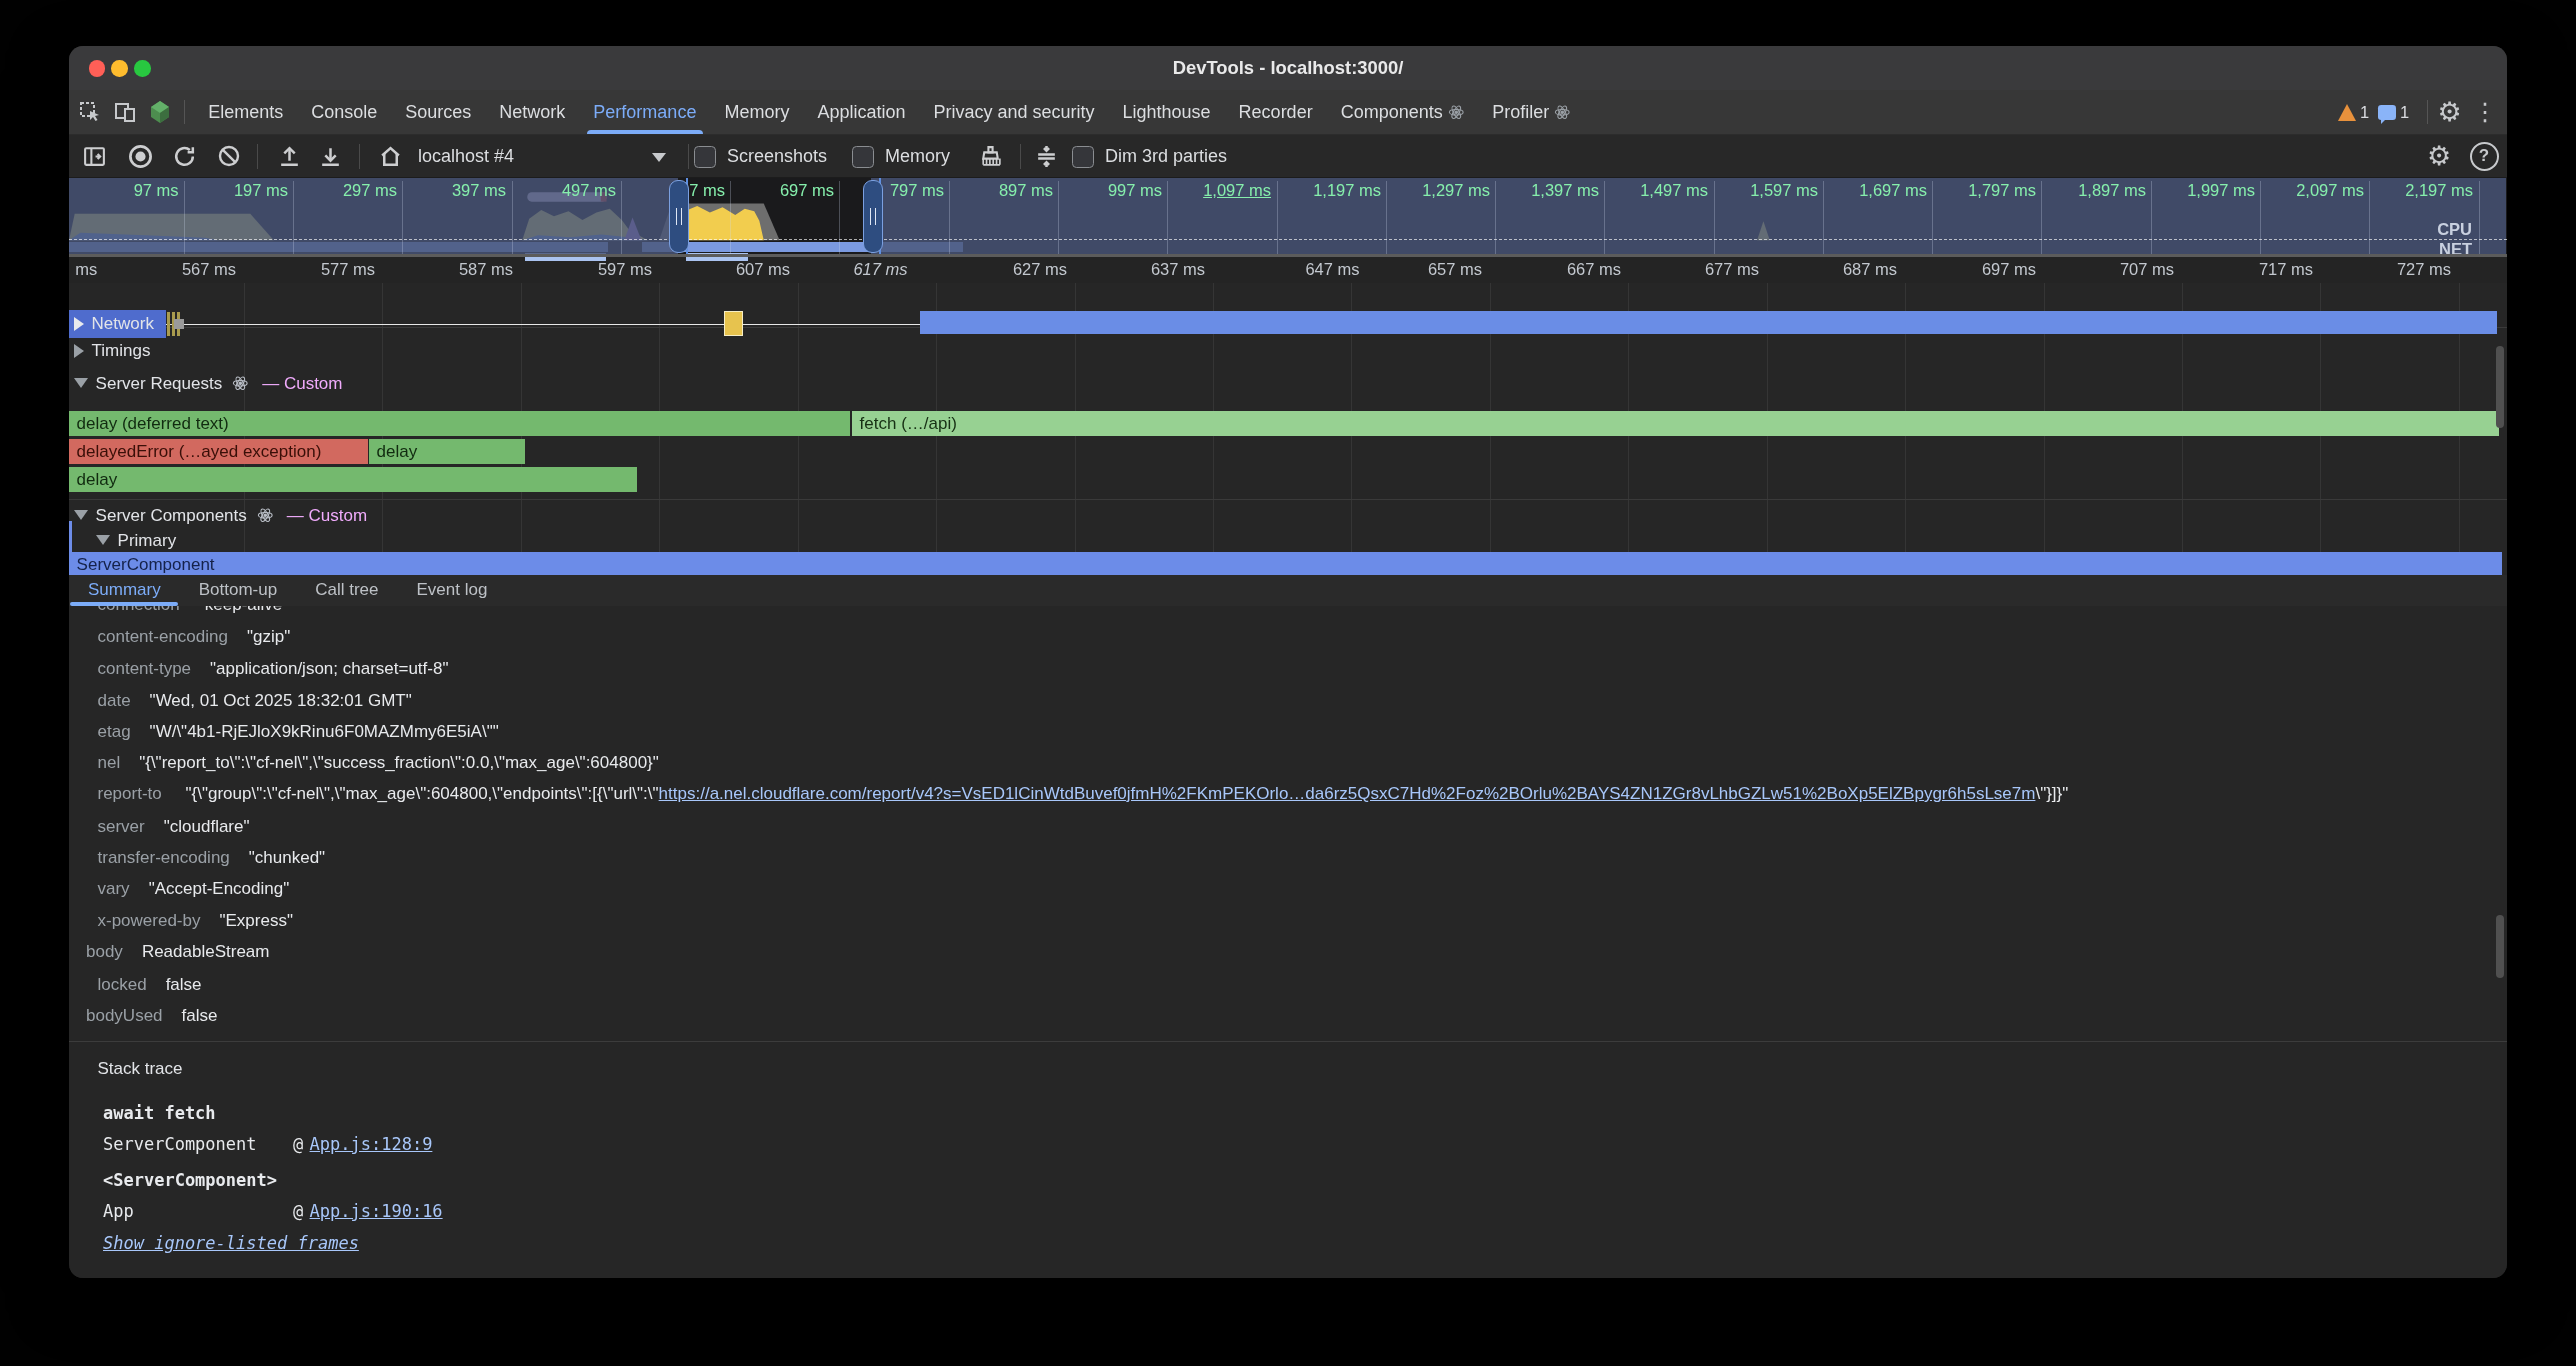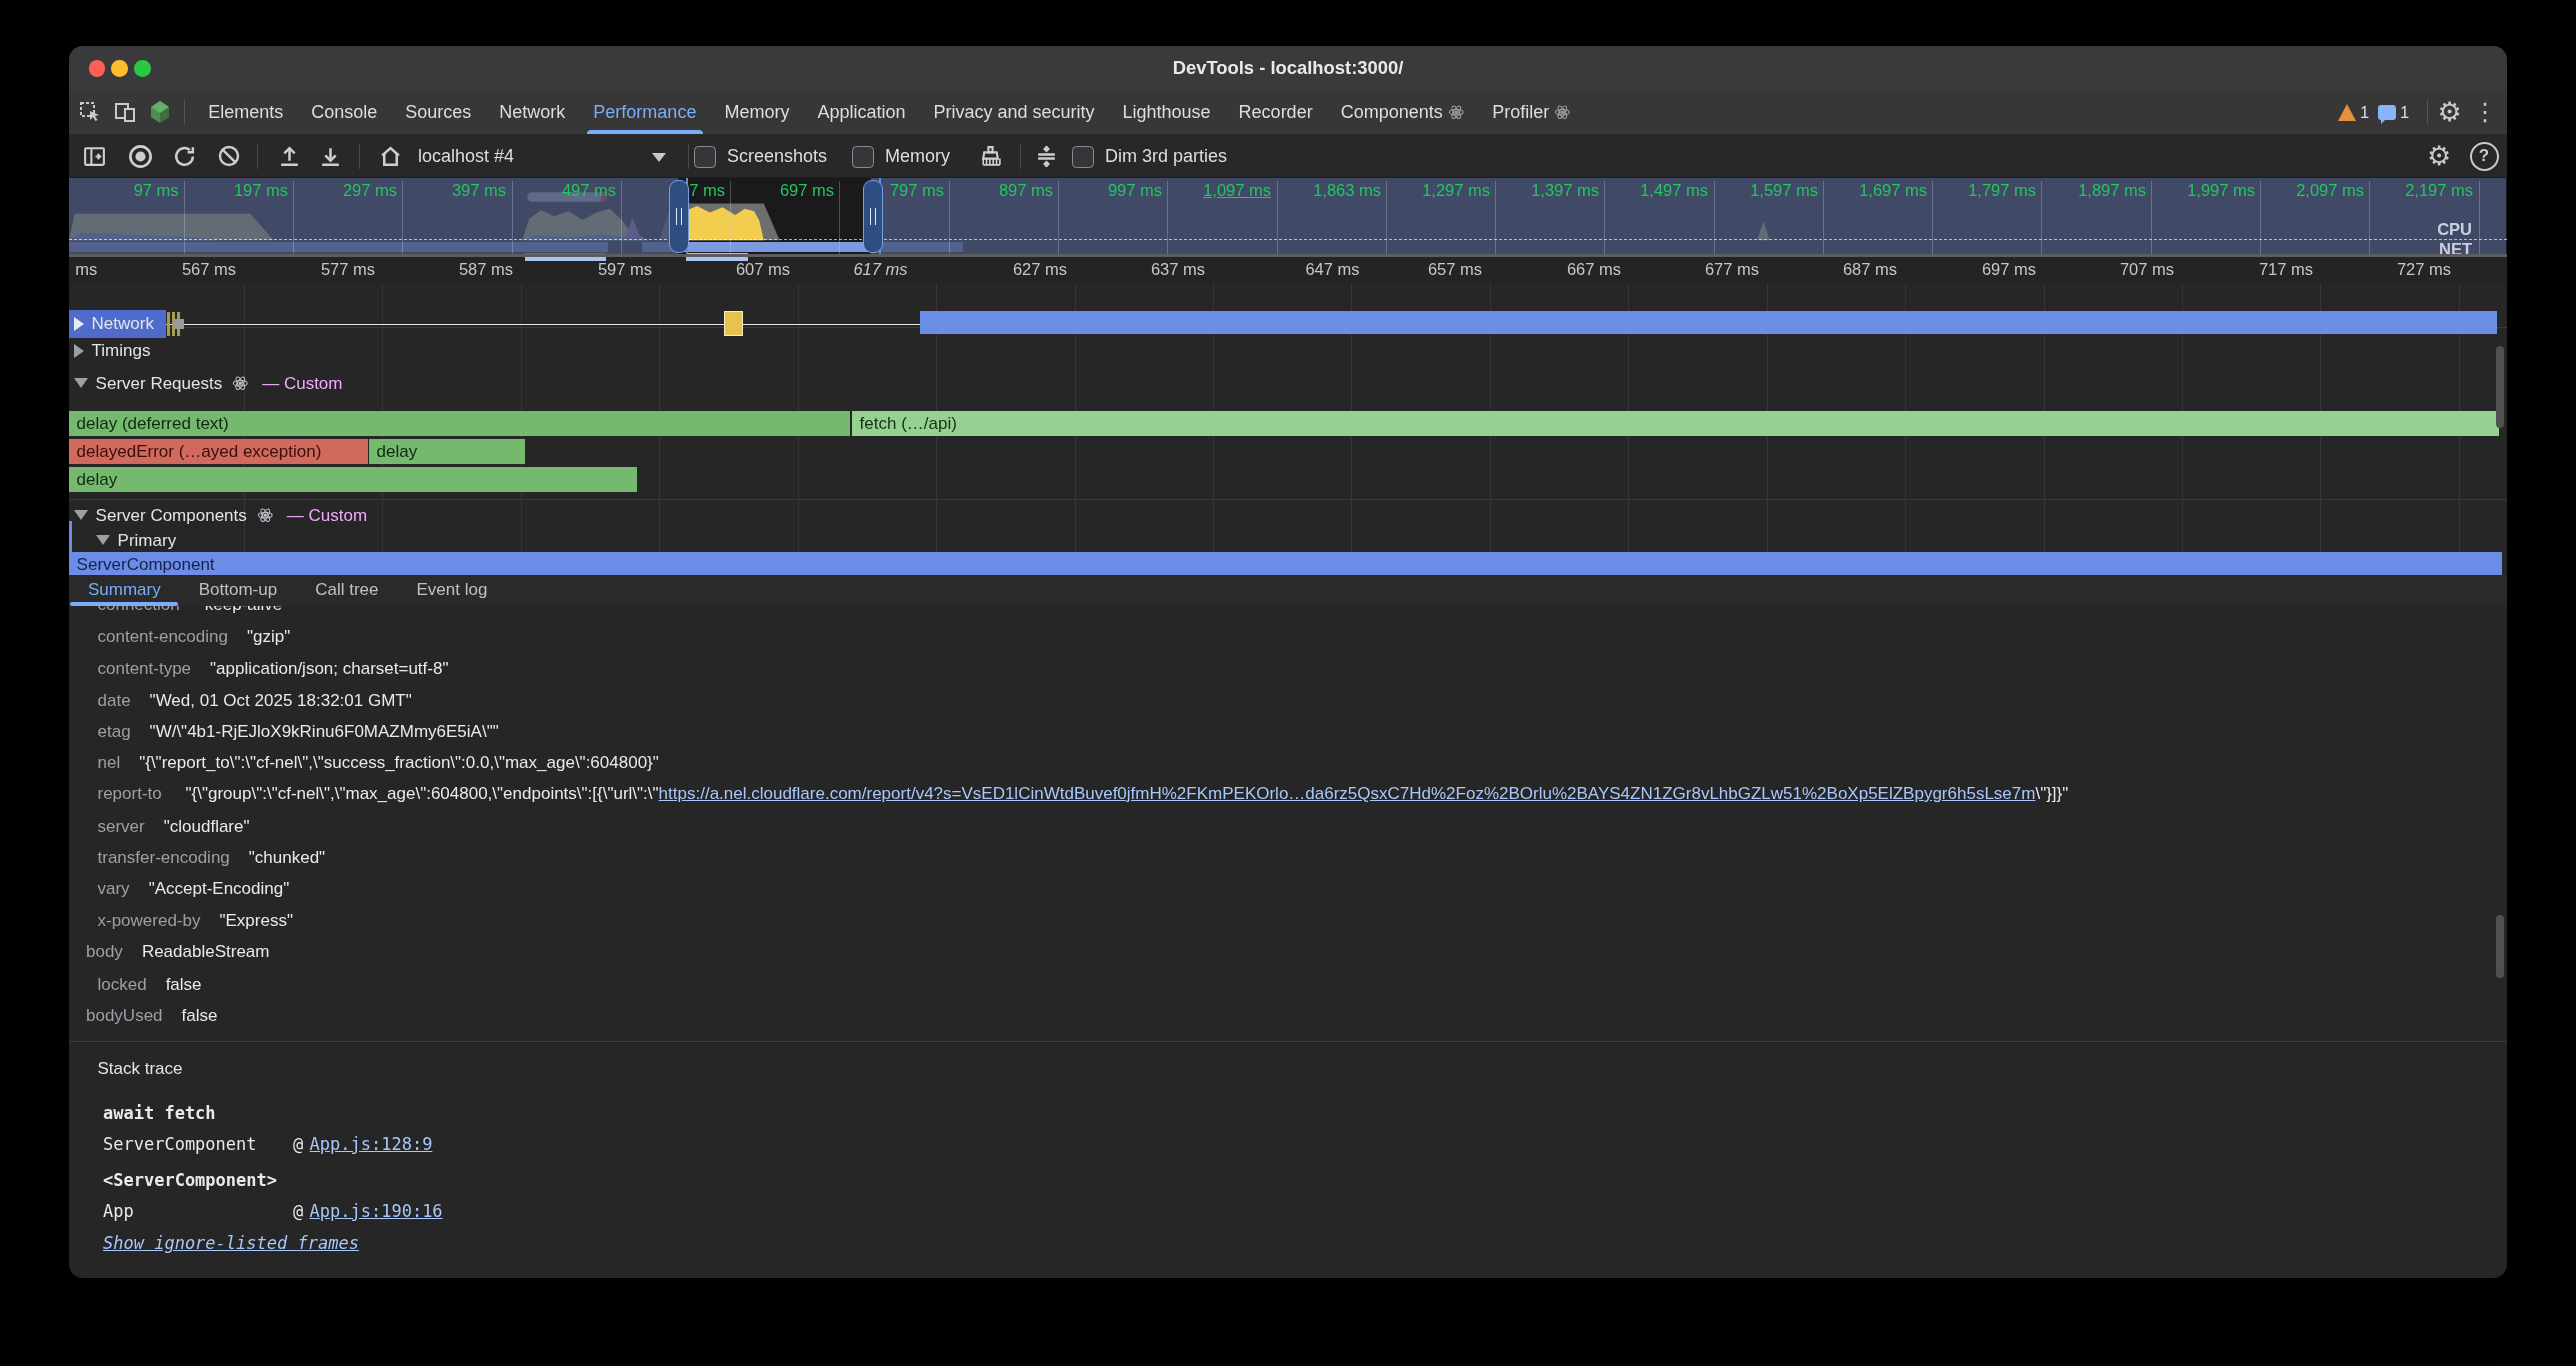--- a/index.html
+++ b/index.html
@@ -29,21 +29,21 @@
   .ticon{position:absolute;top:6.3px;width:30px;height:30px;display:flex;align-items:center;justify-content:center;color:#cdced0;}
   .tsep{position:absolute;top:9px;width:1.3px;height:25px;background:#4a4a4a;}
   .tlabel{position:absolute;top:0;height:42px;line-height:42px;color:#dcdee1;font-size:18px;white-space:nowrap;}
   .chk{position:absolute;top:10.8px;width:20px;height:20px;border:1.9px solid #8a8d91;border-radius:4.4px;background:#35363a;}
   .ddarrow{position:absolute;width:0;height:0;border-left:7px solid transparent;border-right:7px solid transparent;border-top:9px solid #c7c9cc;top:18px;}
   .qmark{width:25px;height:25px;border:2.2px solid #c7c9cc;border-radius:50%;color:#c7c9cc;font-size:17px;font-weight:bold;display:flex;align-items:center;justify-content:center;}
   
   #overview{position:absolute;left:0;top:132px;width:100%;height:79px;background:#1a1a1c;}
   .ov-dim{position:absolute;top:0;height:76px;background:rgba(73,86,120,0.82);z-index:3;}
   .ov-tickline{position:absolute;top:2.5px;height:74px;width:1.3px;background:rgba(210,220,240,0.28);z-index:4;}
-  .ov-ticklabel{position:absolute;top:3.2px;width:95px;text-align:right;color:#22c55e;font-size:16.5px;z-index:5;white-space:nowrap;}
+  .ov-ticklabel{position:absolute;top:3.2px;width:95px;text-align:right;color:#86efac;font-size:16.5px;z-index:5;white-space:nowrap;}
   #ov-dash{position:absolute;left:0;top:61px;width:100%;border-top:1.3px dashed rgba(255,255,255,0.65);z-index:4;}
   #ov-strip{position:absolute;left:0;top:76px;width:100%;height:2.5px;background:#5c5c5c;z-index:6;}
   .netbar{position:absolute;height:9.5px;z-index:2;}
   .handle{position:absolute;top:1.9px;width:18px;height:71px;background:#2e4d80;border:1.9px solid #7ba0e0;border-radius:9px;z-index:7;display:flex;align-items:center;justify-content:center;gap:3.2px;}
   .handle i{display:block;width:1.9px;height:16.5px;background:#dfe7f5;}
   .hstem{position:absolute;top:0;width:1.9px;height:79px;background:#5f8fe0;z-index:6;}
   .ovlab{position:absolute;right:35px;color:rgba(225,232,244,0.85);font-size:16.5px;font-weight:bold;z-index:5;}
   
   #ruler{position:absolute;left:0;top:210px;width:100%;height:27px;background:#242424;border-bottom:0.6px solid #161616;}
   .ruler-label{position:absolute;top:3.8px;color:#c3c8cf;font-size:16.5px;white-space:nowrap;text-align:center;}
@@ -275,21 +275,21 @@
           <div class="ov-ticklabel" style="left: 670px;">697 ms</div>
           <div class="ov-tickline" style="left: 880px;"></div>
           <div class="ov-ticklabel" style="left: 780px;">797 ms</div>
           <div class="ov-tickline" style="left: 989px;"></div>
           <div class="ov-ticklabel" style="left: 889px;">897 ms</div>
           <div class="ov-tickline" style="left: 1098px;"></div>
           <div class="ov-ticklabel" style="left: 998px;">997 ms</div>
           <div class="ov-tickline" style="left: 1208px;"></div>
           <div class="ov-ticklabel" style="left: 1107px; text-decoration: underline;">1,097 ms</div>
           <div class="ov-tickline" style="left: 1317px;"></div>
-          <div class="ov-ticklabel" style="left: 1217px;">1,863 ms</div>
+          <div class="ov-ticklabel" style="left: 1217px;">1,197 ms</div>
           <div class="ov-tickline" style="left: 1426px;"></div>
           <div class="ov-ticklabel" style="left: 1326px;">1,297 ms</div>
           <div class="ov-tickline" style="left: 1535px;"></div>
           <div class="ov-ticklabel" style="left: 1435px;">1,397 ms</div>
           <div class="ov-tickline" style="left: 1645px;"></div>
           <div class="ov-ticklabel" style="left: 1544px;">1,497 ms</div>
           <div class="ov-tickline" style="left: 1754px;"></div>
           <div class="ov-ticklabel" style="left: 1654px;">1,597 ms</div>
           <div class="ov-tickline" style="left: 1863px;"></div>
           <div class="ov-ticklabel" style="left: 1763px;">1,697 ms</div>

